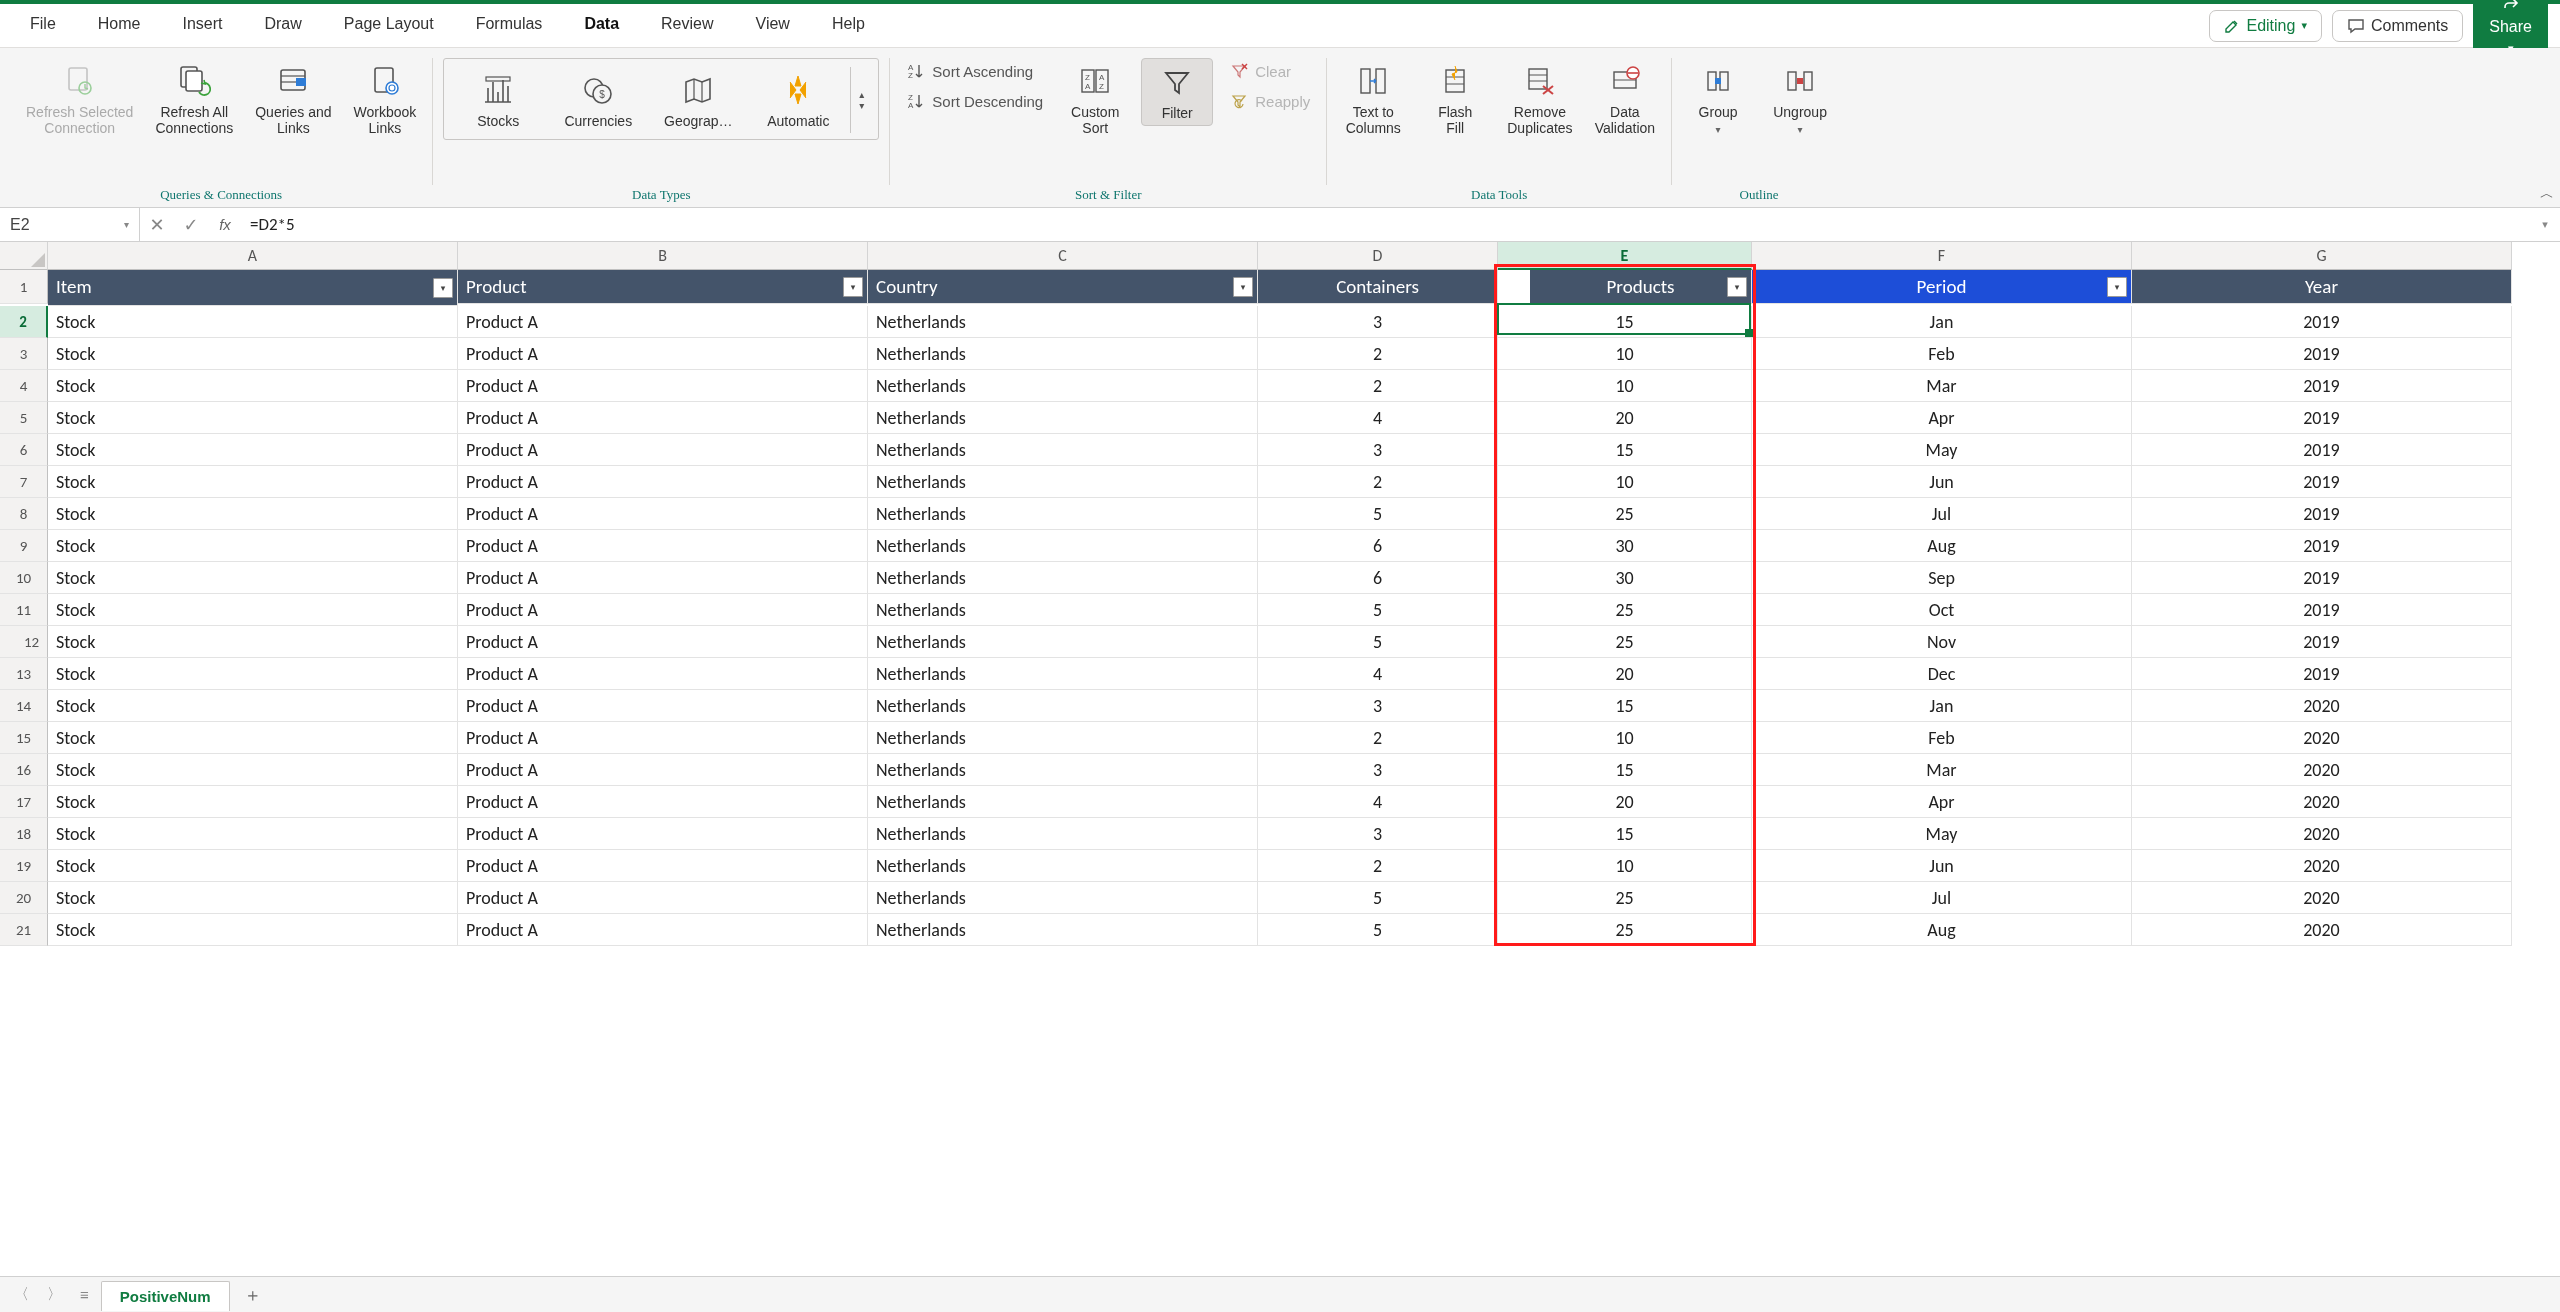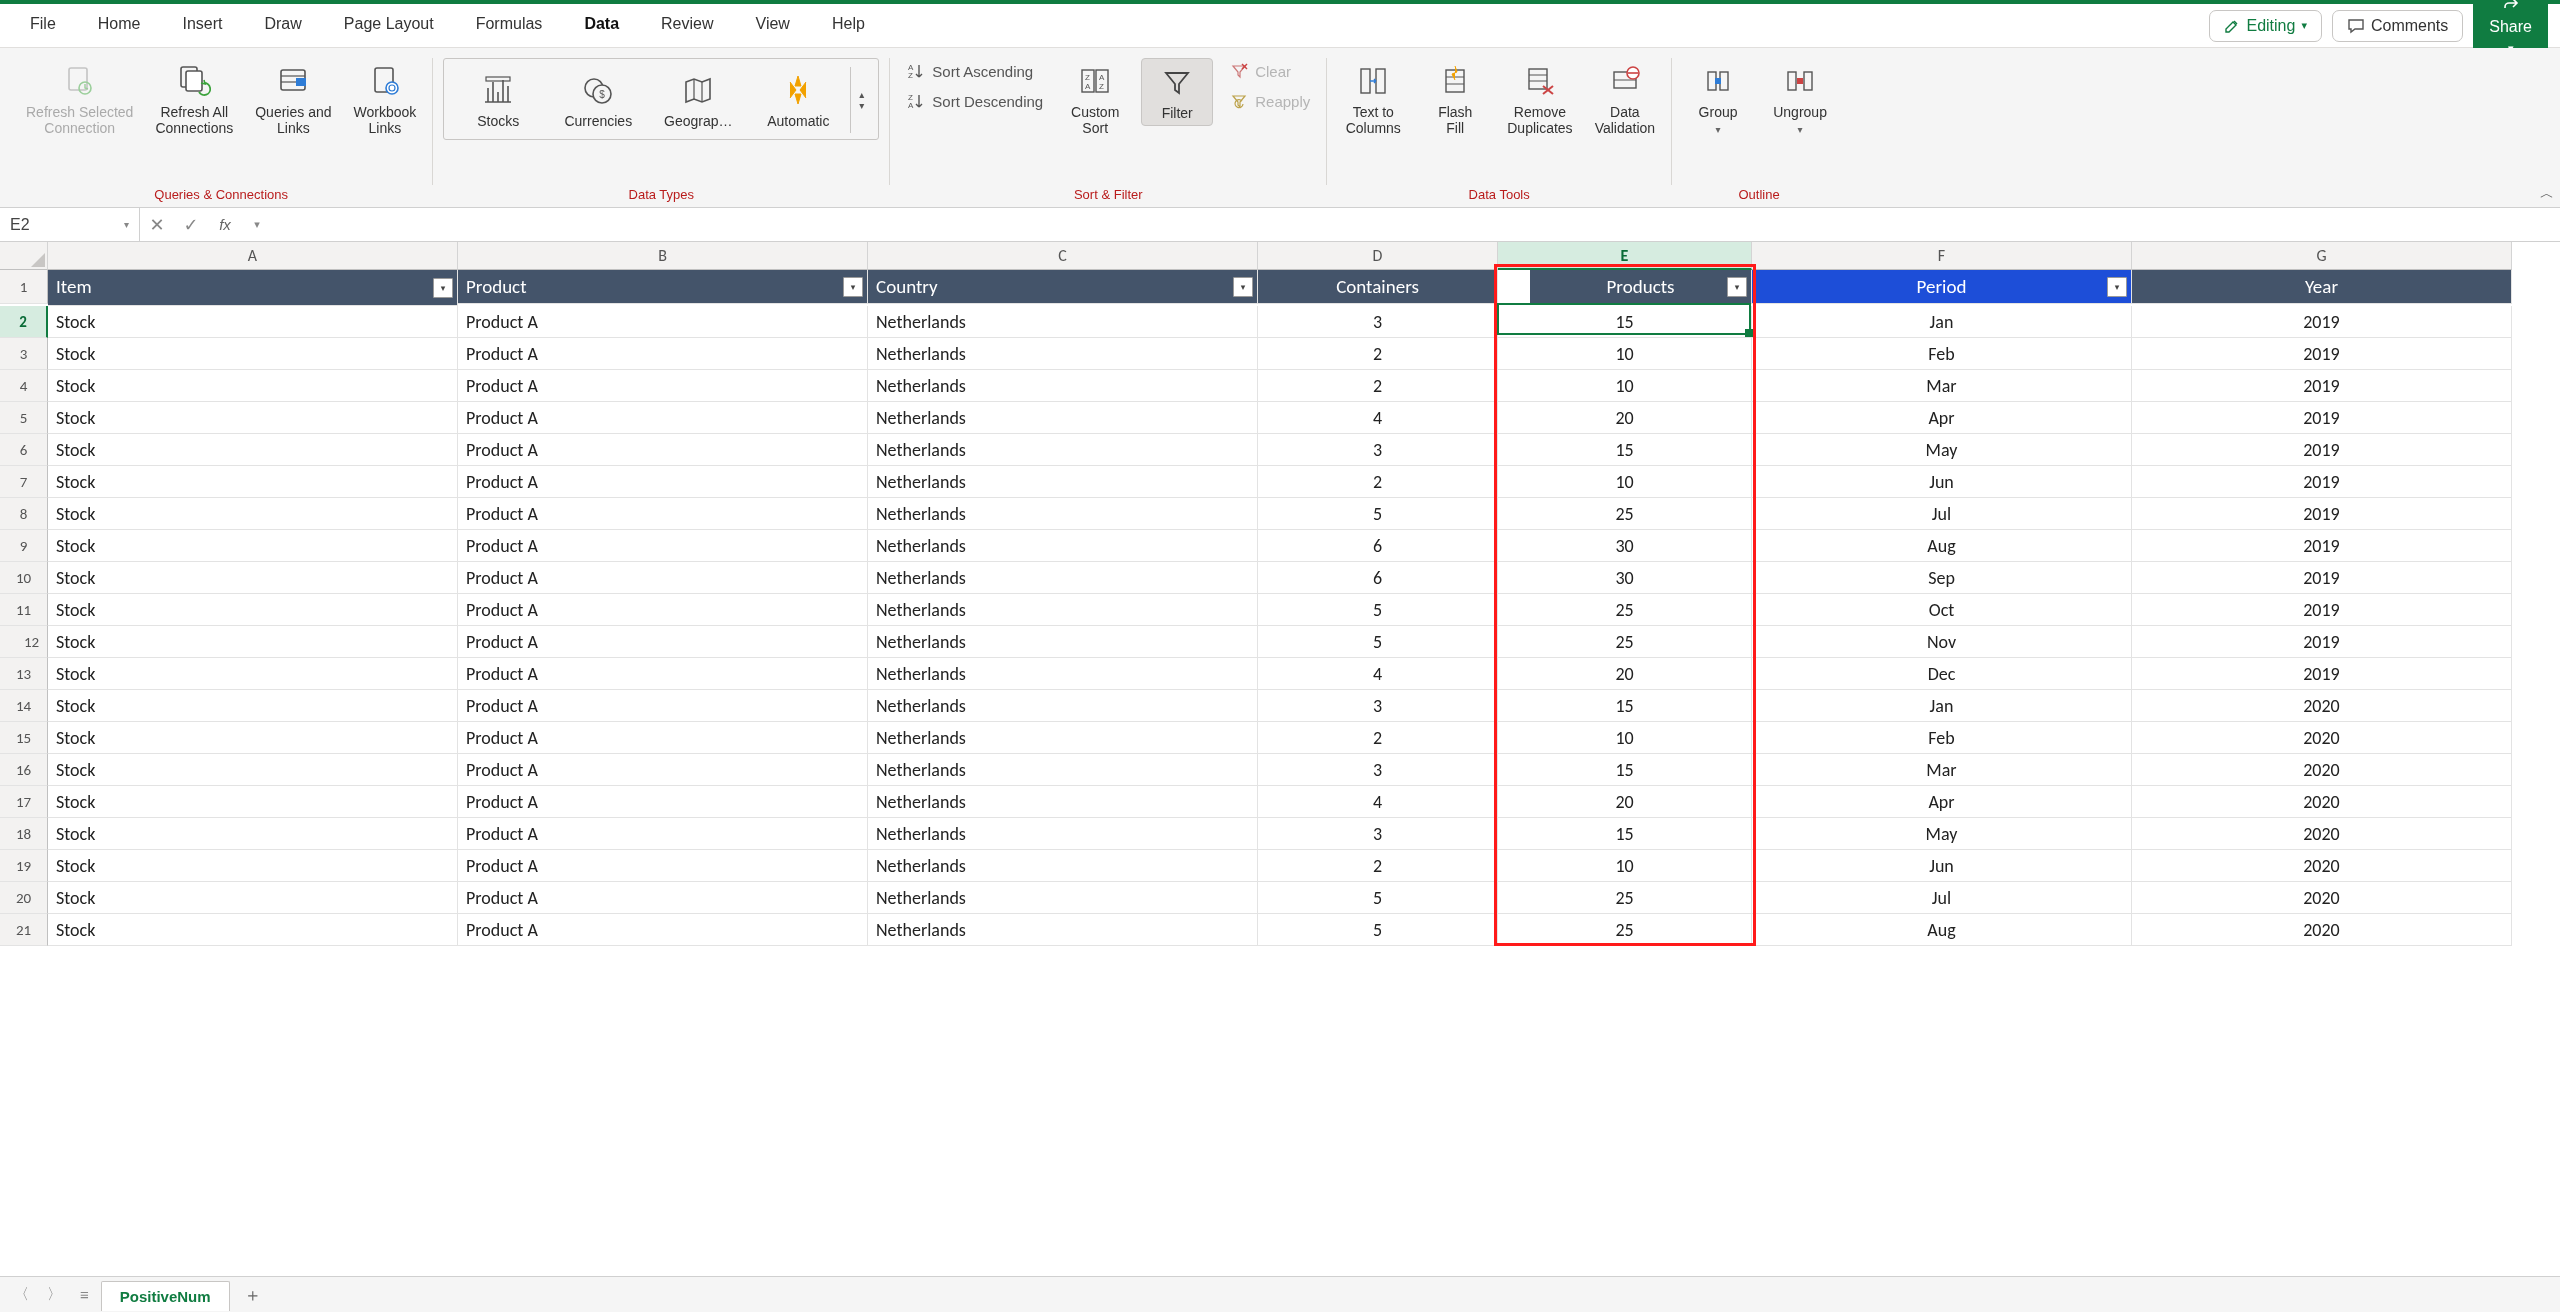--- a/index.html
+++ b/index.html
@@ -17,21 +17,21 @@
 .btn-outline { display: flex; align-items: center; gap: 6px; border: 1px solid #c8c6c4; border-radius: 7px; padding: 6px 14px; font-size: 16px; color: #107c41; background: #fff; cursor: pointer; }
 .btn-outline.gray { color: #333; }
 .btn-share { display: flex; align-items: center; gap: 6px; background: #107c41; color: #fff; border: none; border-radius: 5px; padding: 7px 16px; font-size: 16px; cursor: pointer; flex-direction: column; }
 .tabs .right-group { display: flex; gap: 10px; align-items: center; }
 
 
 .ribbon { display: flex; align-items: stretch; background: #f5f5f5; border-bottom: 1px solid #d0d0d0; height: 160px; padding: 4px 10px 0 10px; position: relative; }
 .ribbon-group { display: flex; flex-direction: column; align-items: center; padding: 6px 10px 2px 10px; position: relative; }
 .ribbon-group-sep { width: 1px; background: #d9d7d4; margin: 6px 0 22px 0; }
 .ribbon-group-row { display: flex; align-items: flex-start; gap: 10px; flex: 1; }
-.ribbon-group-label { font-size: 13px; color: #b91c1c; height: 20px; line-height: 20px; }
+.ribbon-group-label { font-size: 13px; color: #0f766e; height: 20px; line-height: 20px; font-family: Liberation Serif, serif; }
 .rbtn { display: flex; flex-direction: column; align-items: center; justify-content: flex-start; gap: 4px; min-width: 72px; padding: 4px 6px; border-radius: 4px; cursor: pointer; text-align: center; font-size: 14px; color: #333; line-height: 1.15; }
 .rbtn .ico { width: 38px; height: 38px; display: flex; align-items: center; justify-content: center; }
 .rbtn.disabled { color: #aaa; cursor: default; }
 .rbtn.active { background: #e1dfdd; border: 1px solid #c8c6c4; }
 .mini-btn { display: flex; align-items: center; gap: 6px; font-size: 15px; color: #555; padding: 3px 6px; border-radius: 3px; cursor: pointer; white-space: nowrap; }
 .mini-btn.disabled { color: #b5b5b5; }
 .mini-btn .ico-s { width: 20px; height: 20px; display: flex; align-items: center; justify-content: center; }
 .collapse-caret { position: absolute; right: 6px; bottom: 4px; font-size: 14px; color: #666; cursor: pointer; }
 .datatypes-box { border: 1px solid #c8c6c4; border-radius: 3px; padding: 8px 6px 6px 6px; display: flex; gap: 4px; align-items: center; }
 .datatypes-box .rbtn { min-width: 96px; }
@@ -385,20 +385,23 @@
   </div>
 
   <div class="formula-bar">
     <div class="name-box">
       <span>E2</span>
       <span class="caret">▾</span>
     </div>
     <div class="fb-btn">✕</div>
     <div class="fb-btn">✓</div>
     <div class="fb-btn fx">fx</div>
+    <div class="formula-input">
+      <span>=D2*5</span>
+    </div>
     <div class="fb-expand">▾</div>
   </div>
 
   <div class="grid-wrap">
     <div class="grid" id="grid" style="grid-template-columns: 48px 410px 410px 390px 240px 254px 380px 380px;">
         <div class="corner">
           <svg viewBox="0 0 10 10">
             <path d="M10 0v10H0z" fill="#c8c6c4"></path>
           </svg>
         </div>

